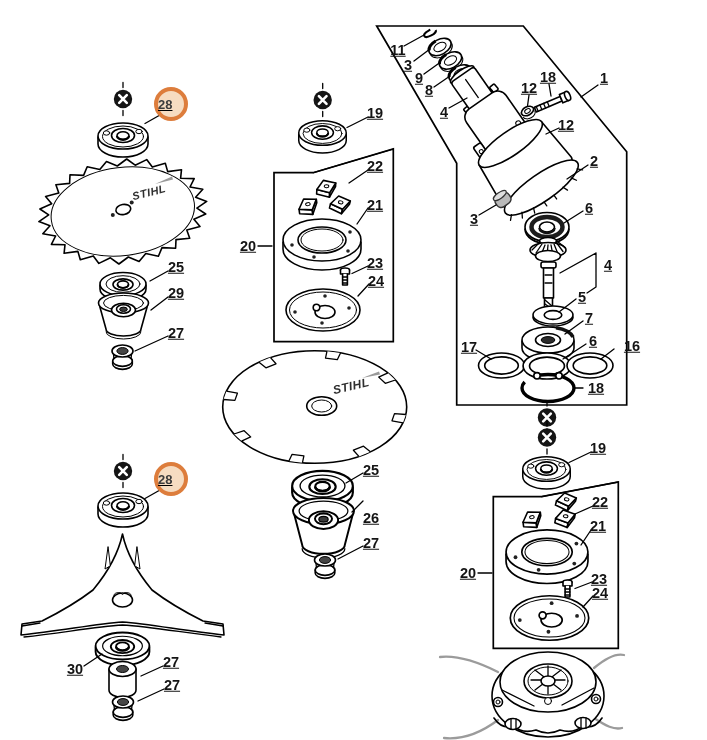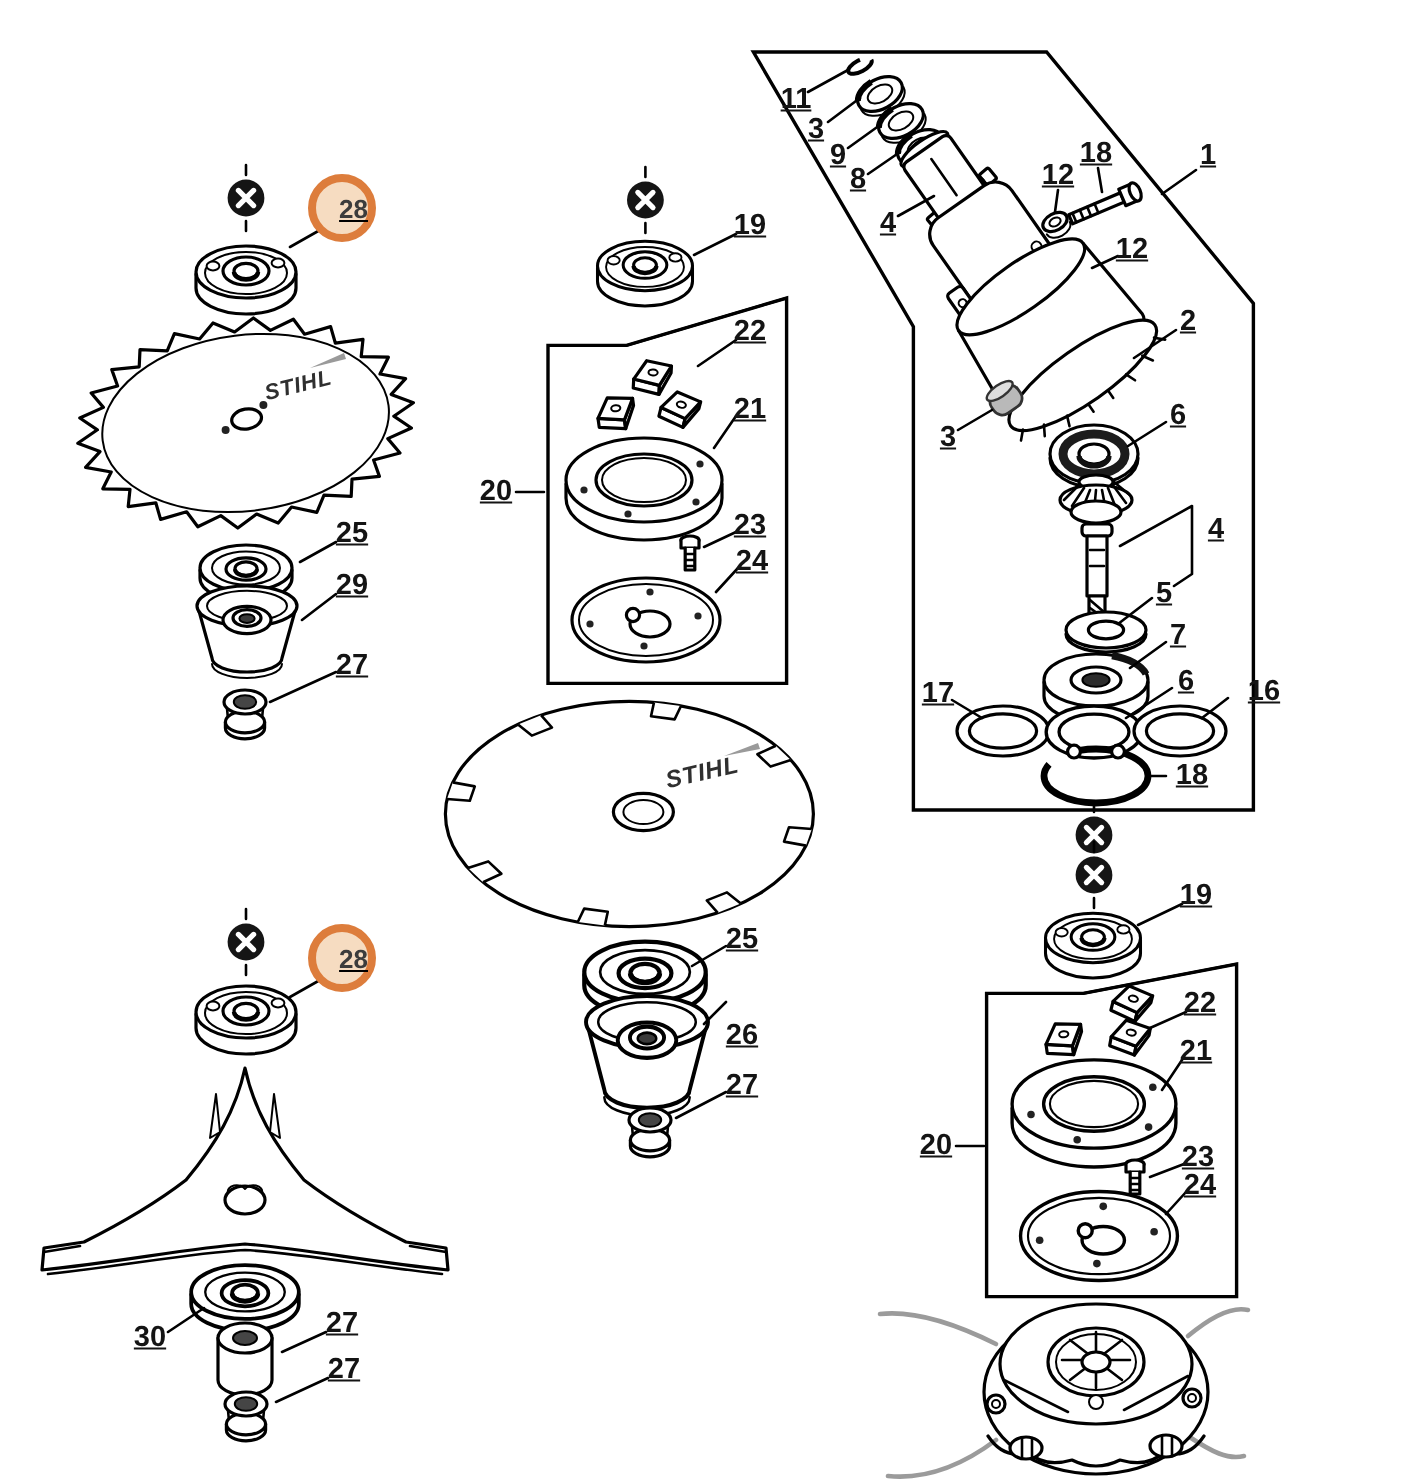--- a/index.html
+++ b/index.html
@@ -12,21 +12,21 @@
   .ln{fill:none;stroke:#000;stroke-width:1.3;stroke-linecap:round;}
   .box{fill:none;stroke:#000;stroke-width:1.7;stroke-linejoin:miter;}
   .notch{fill:#fff;stroke:#000;stroke-width:1.3;stroke-linejoin:round;}
   .logo{font:italic 700 11px "Liberation Sans",sans-serif;fill:#2f2f2f;text-anchor:middle;
         letter-spacing:.5px;}
   .strand{fill:none;stroke:#9b9b9b;stroke-width:2.3;stroke-linecap:round;}
   .co{position:absolute;transform:translate(-50%,-50%);font:700 14.5px/1 "Liberation Sans",sans-serif;
       color:#141414;white-space:nowrap;cursor:pointer;text-decoration:underline;}
   .hl{position:absolute;width:26px;height:26px;margin:-17px 0 0 -17px;border:4px solid var(--hl-ring,#DD7D3C);
       background:var(--hl-fill,#F6DCC1);border-radius:50%;display:flex;align-items:center;
-      justify-content:flex-end;cursor:pointer;text-decoration:underline;}
+      justify-content:flex-start;cursor:pointer;text-decoration:underline;}
   .co-in{font:700 13px/1 "Liberation Sans",sans-serif;color:#3c3c3c;}
 </style>
 </head>
 <body>
 
 <div id="stage">
 <svg width="707" height="740" viewBox="0 0 707 740">
   <defs>
     <g id="xm">
       <path class="ln" d="M0,-16.5 L0,-11.5 M0,11.5 L0,16.5"></path>

